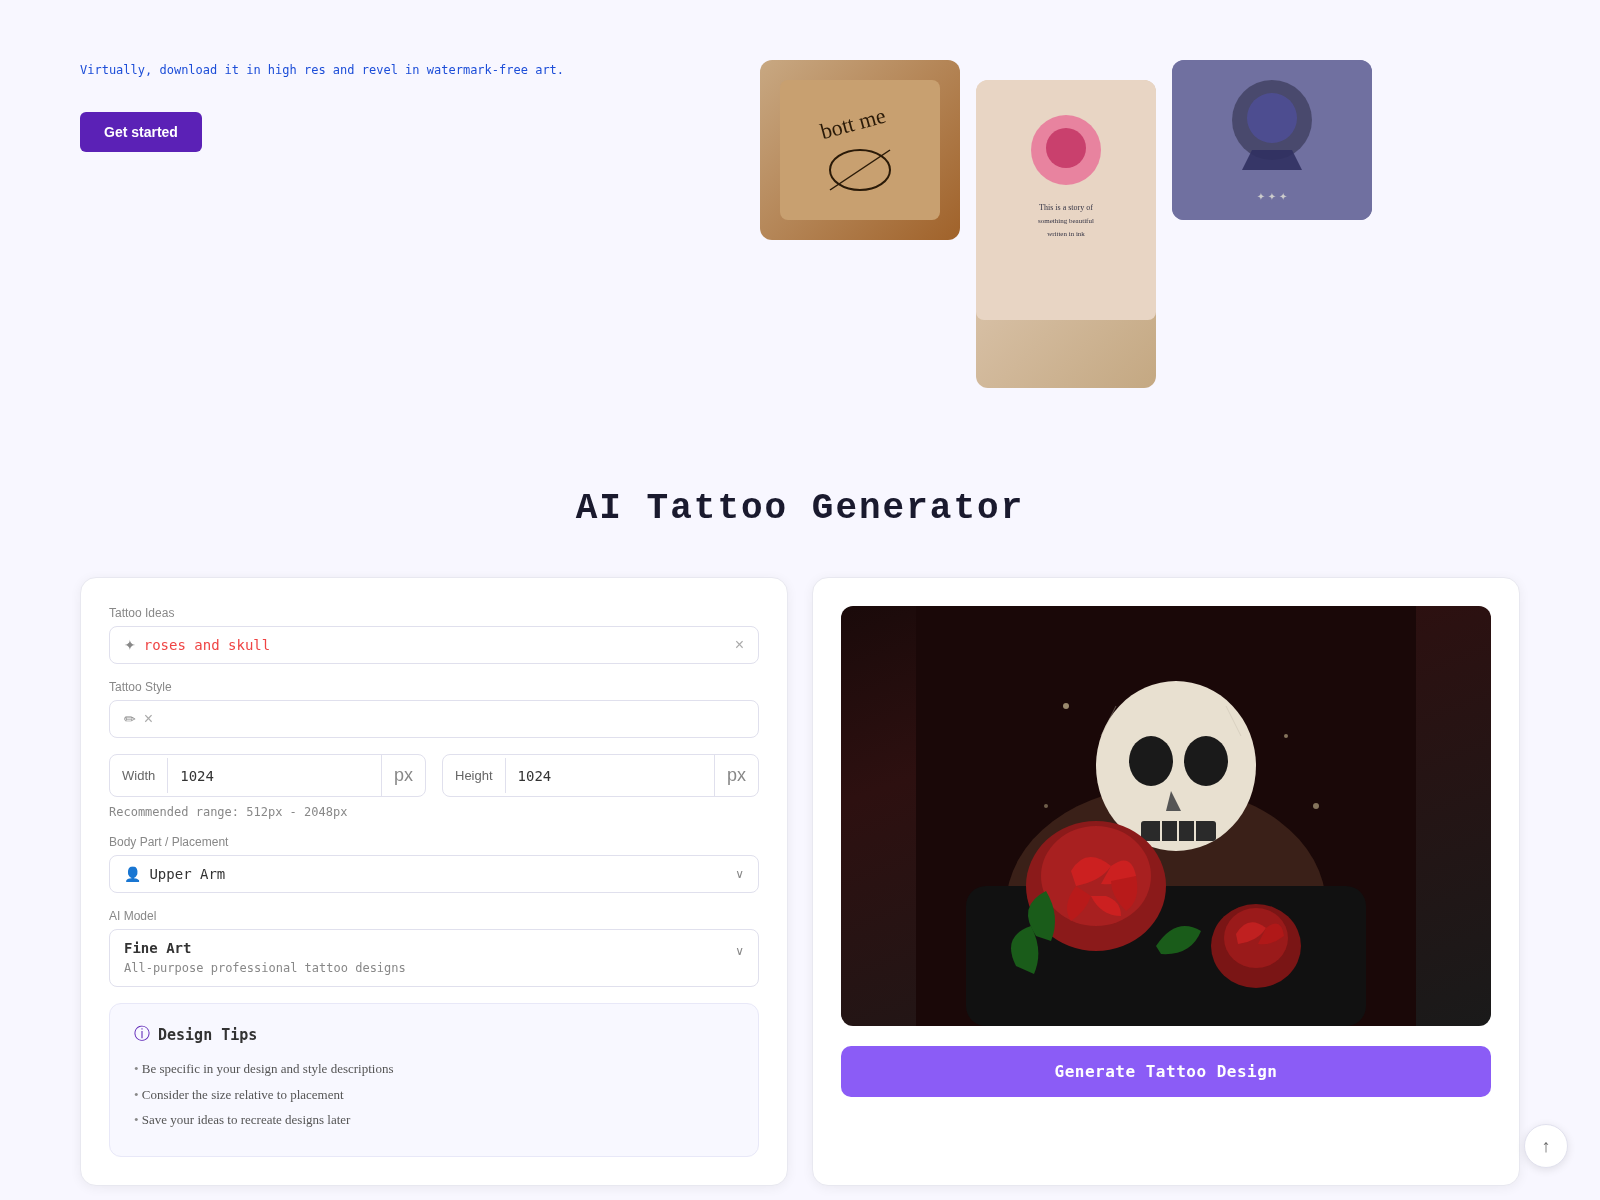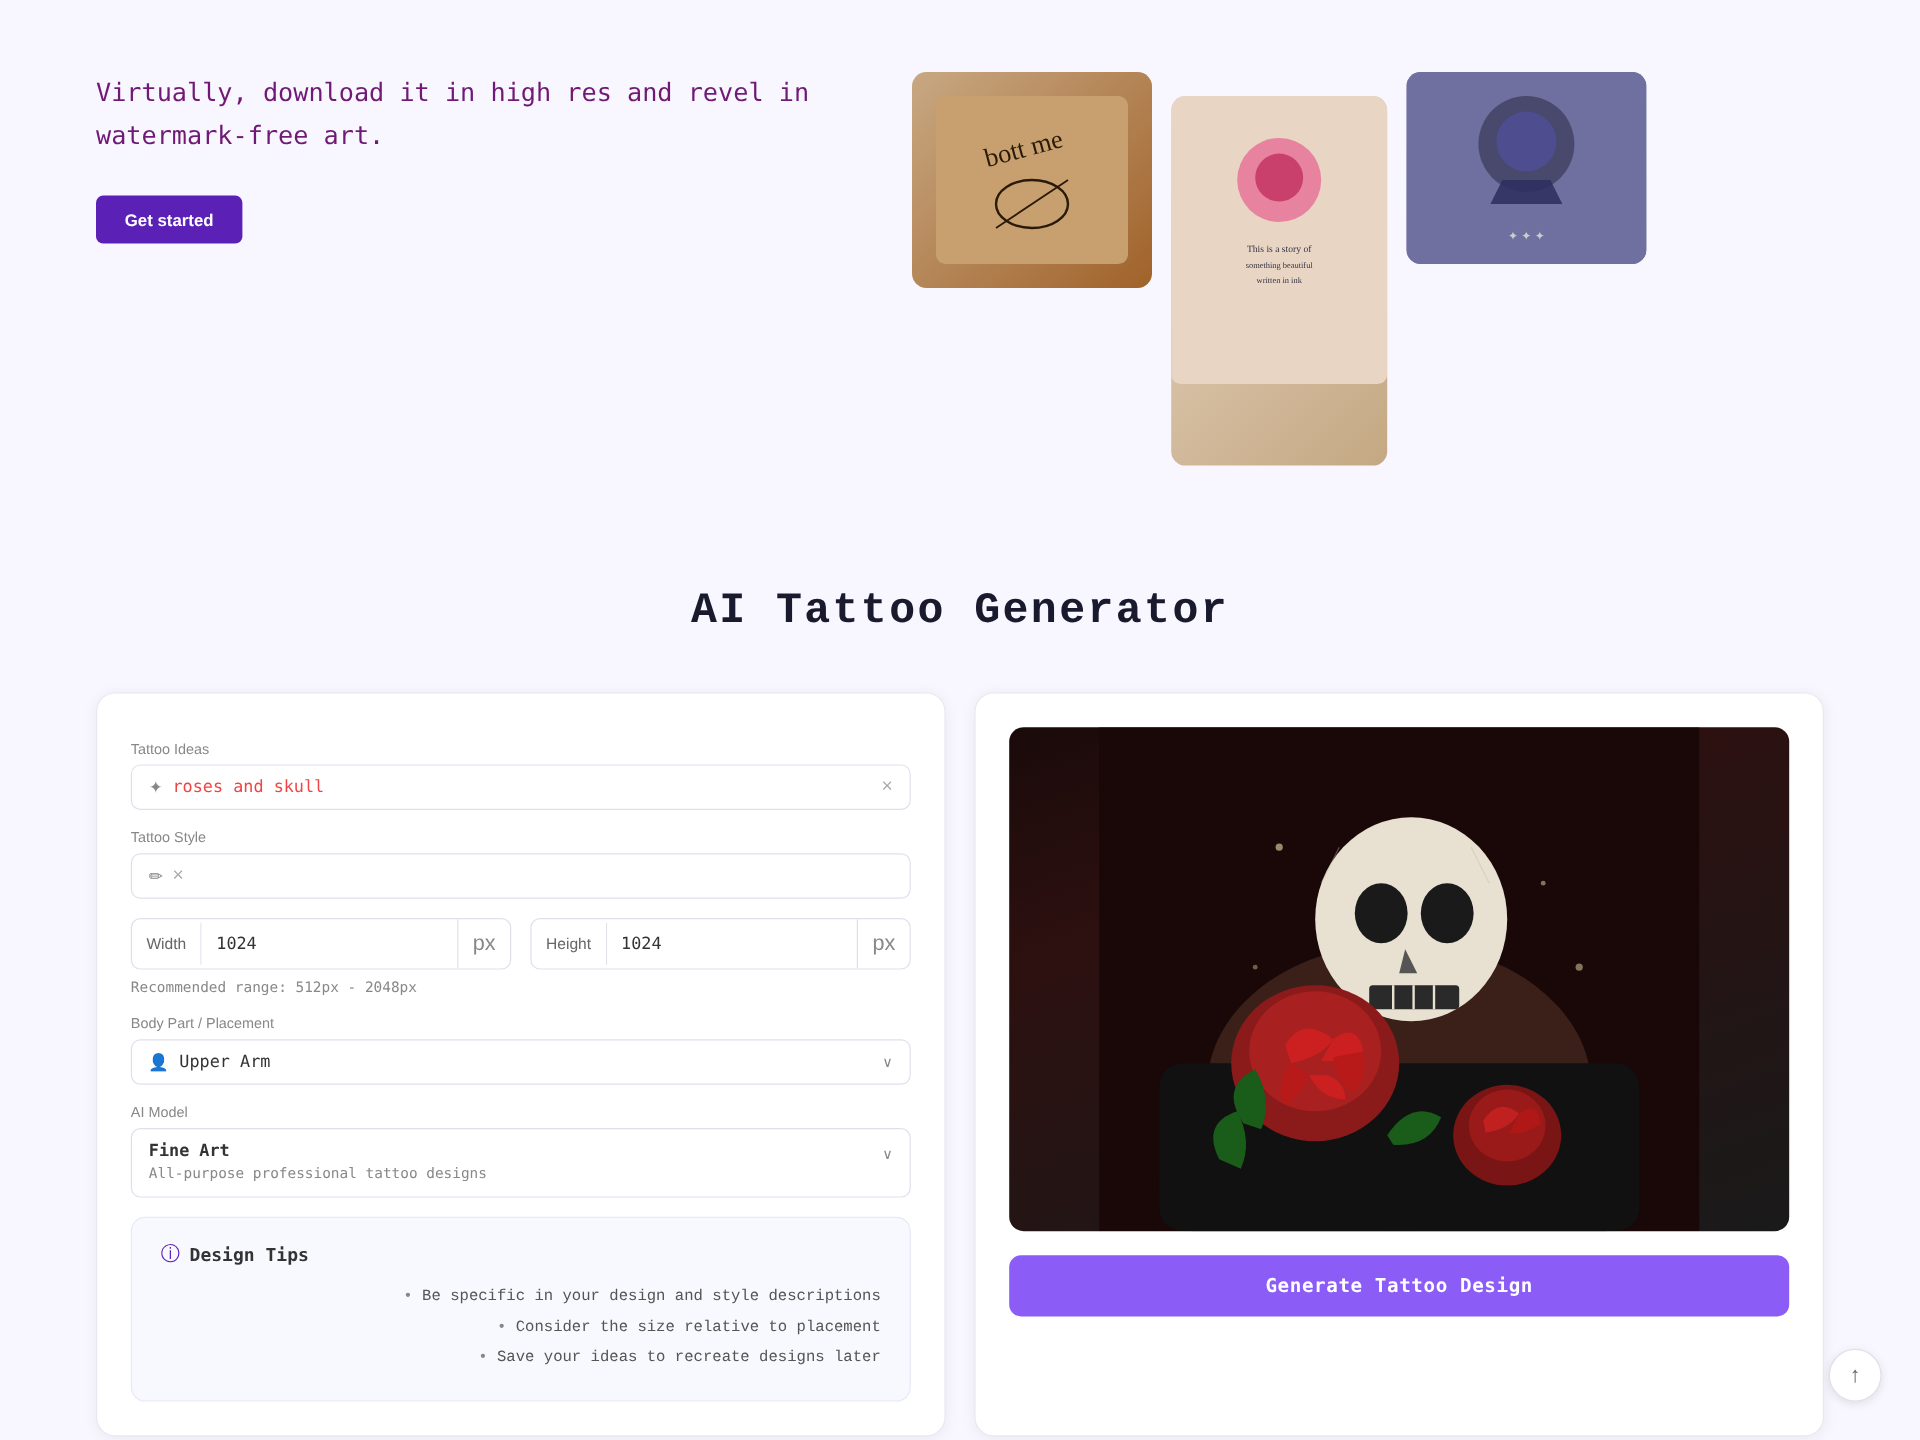--- a/index.html
+++ b/index.html
@@ -23,23 +23,23 @@
       position: relative;
     }
 
     .hero-left {
       flex: 1;
       padding-right: 40px;
       max-width: 640px;
     }
 
     .hero-text {
-      font-size: 21px;
+      font-size: 12px;
       line-height: 1.7;
-      color: #701a75;
+      color: #1d4ed8;
       font-family: monospace;
       margin-bottom: 32px;
     }
 
     .get-started-btn {
       background: #5b21b6;
       color: #fff;
       border: none;
       padding: 12px 24px;
       border-radius: 6px;
@@ -133,21 +133,20 @@
     
     .field-group {
       margin-bottom: 16px;
     }
 
     .field-label {
       font-size: 12px;
       color: #888;
       margin-bottom: 6px;
       display: block;
-      margin-top: 11px;
     }
 
     .field-input-wrap {
       position: relative;
       border: 1px solid #e0e0ed;
       border-radius: 8px;
       display: flex;
       align-items: center;
       padding: 10px 14px;
       background: #fff;
@@ -320,24 +319,23 @@
     }
 
     .tips-list {
       list-style: none;
       padding: 0;
     }
 
     .tips-list li {
       font-size: 13px;
       color: #555;
-      font-family: Liberation Mono, monospace;
+      font-family: Liberation Serif, serif;
       margin-bottom: 6px;
       line-height: 1.5;
-      text-align: right;
     }
 
     .tips-list li::before {
       content: '• ';
       color: #888;
     }
 
     
     .generated-image {
       width: 100%;

